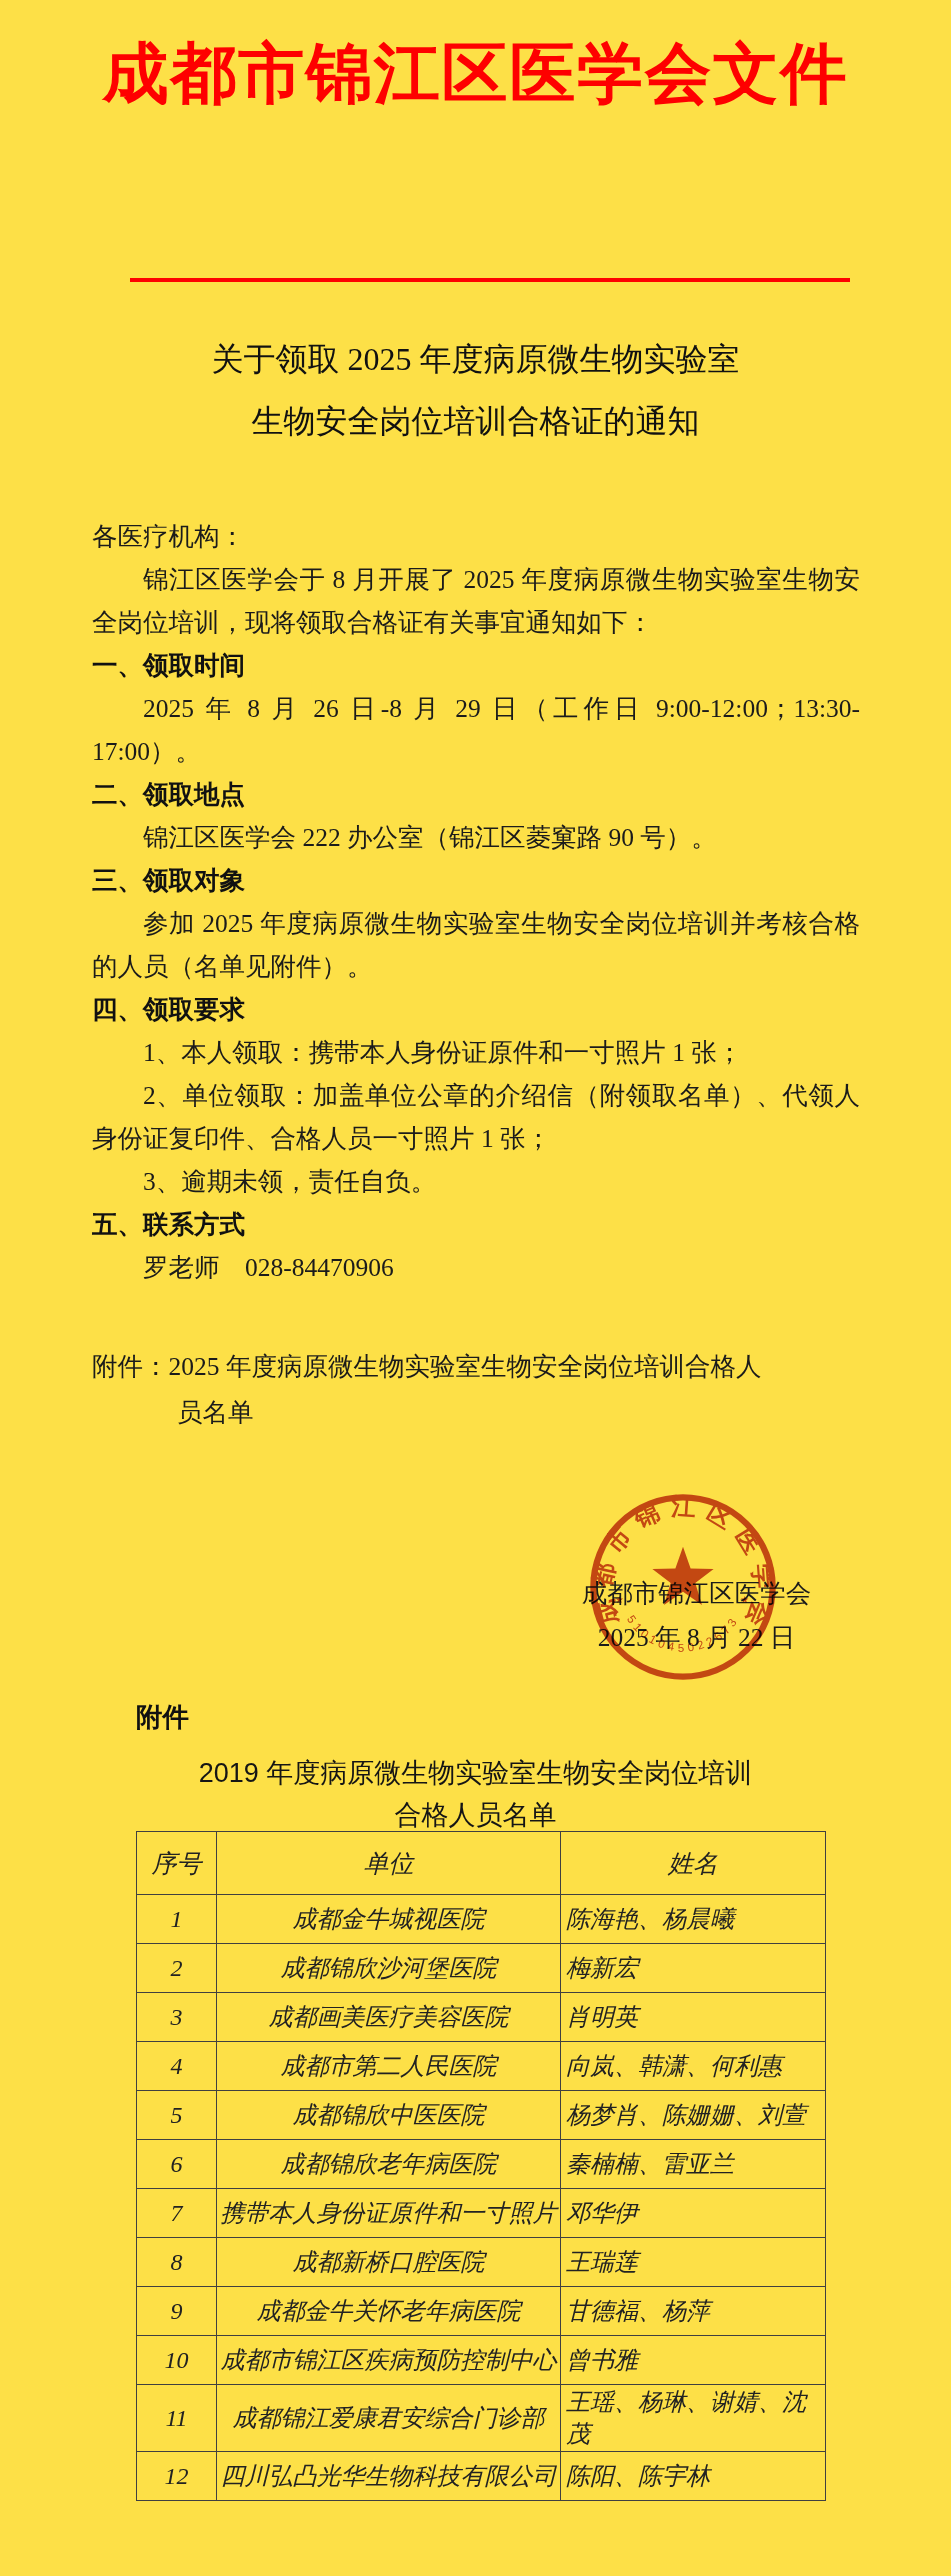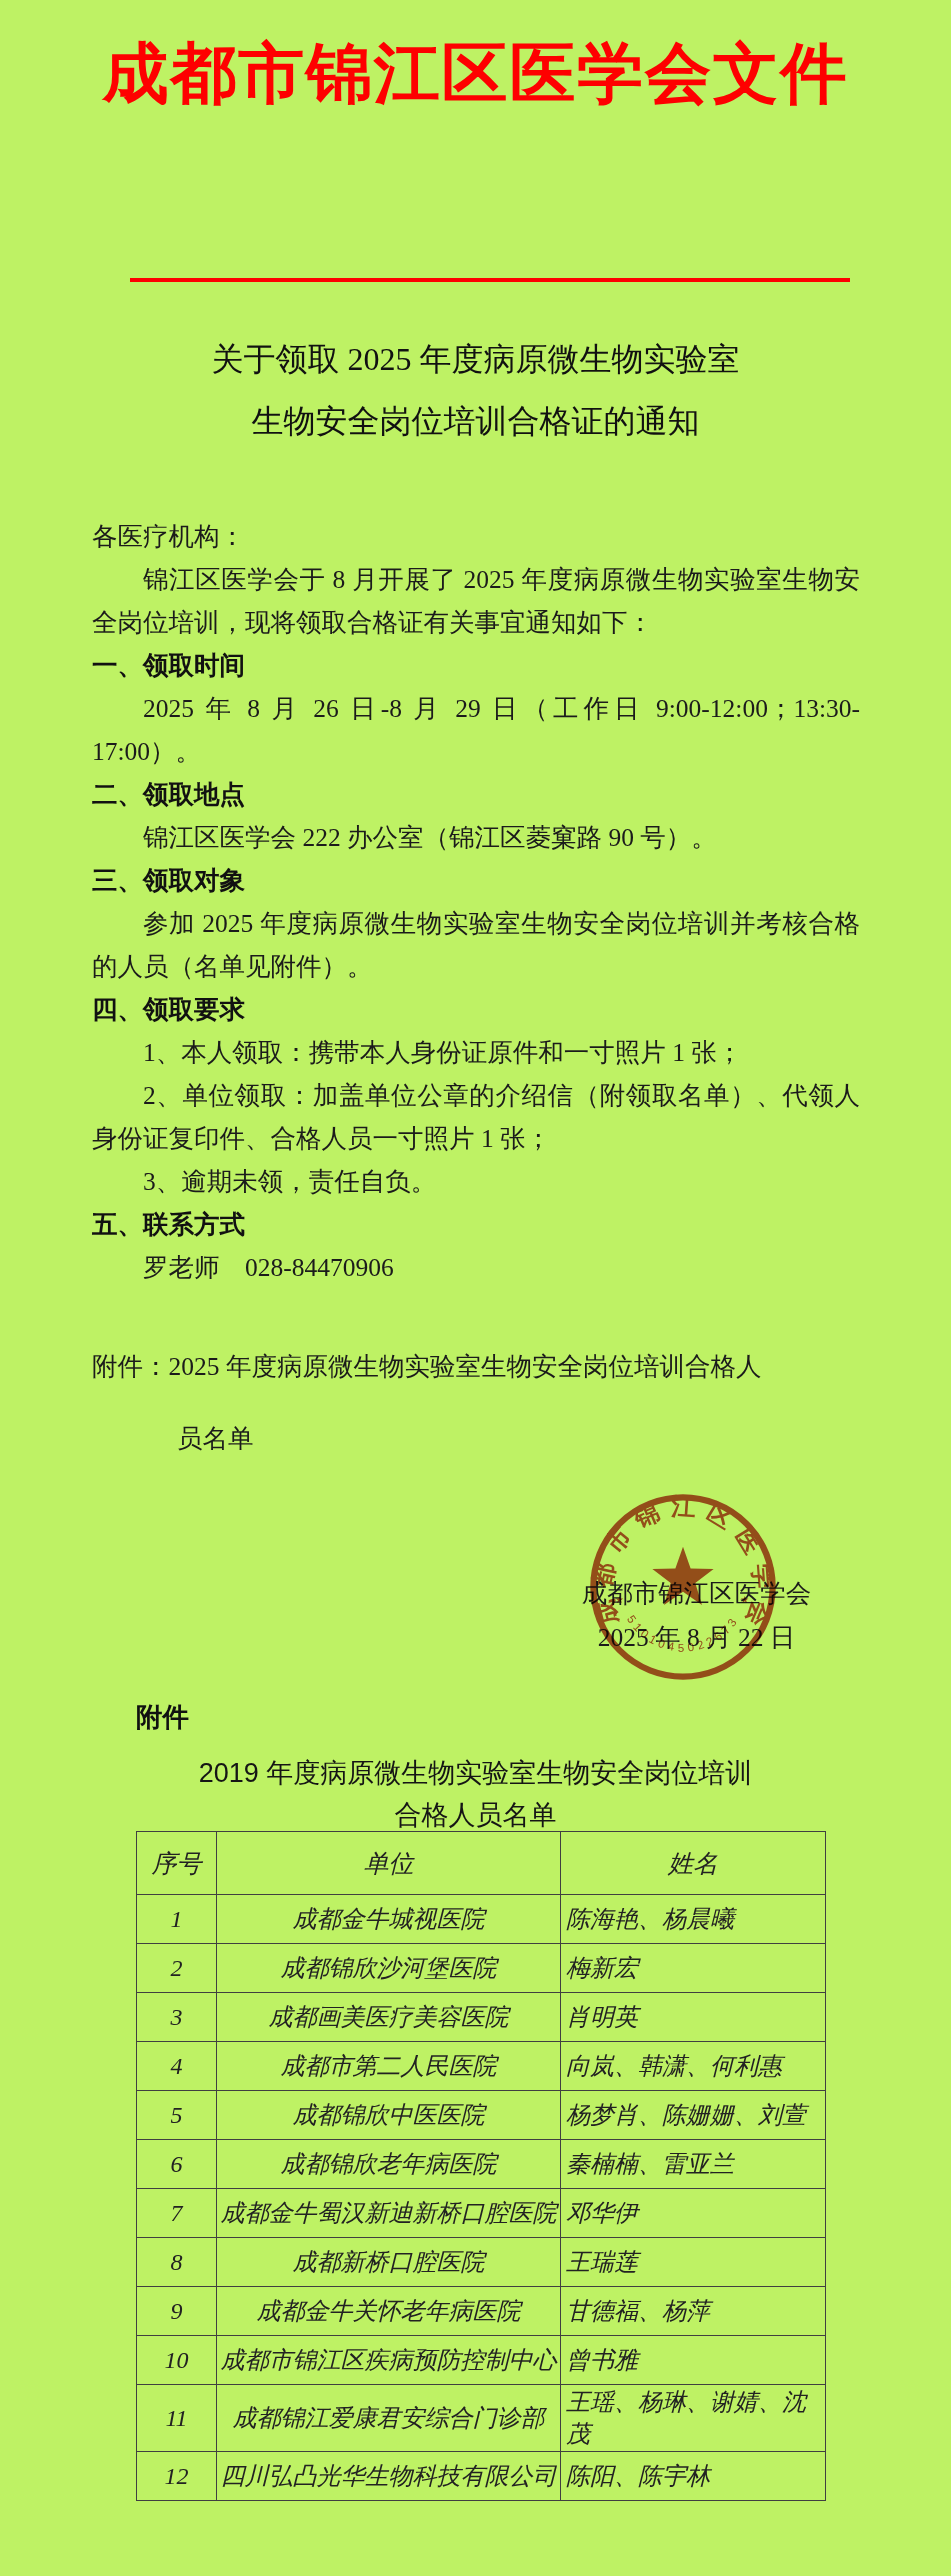--- a/index.html
+++ b/index.html
@@ -1,17 +1,17 @@
 <!DOCTYPE html>
 <html style="font-size:14px"><head>
 <meta charset="utf-8">
 <style>
   html,body{margin:0;padding:0;background:#ffffff;}
   #page{
-    position:relative;width:951px;height:2576px;background:#bef264;
+    position:relative;width:951px;height:2576px;background:#fde047;
     font-family:"Liberation Serif","DejaVu Serif",serif;color:#1b1b1b;overflow:hidden;
   }
   .org-title{
     position:absolute;top:39px;left:0;width:100%;text-align:center;
     font-size:66px;line-height:70px;font-weight:700;color:#fe0000;letter-spacing:1.8px;
   }
   .doc-number{
     position:absolute;top:234px;left:0;width:100%;text-align:center;
     font-size:24px;letter-spacing:0.9px;color:#222;
   }
@@ -24,21 +24,21 @@
     position:absolute;top:515px;left:92px;width:768px;
     font-size:25.5px;line-height:43px;text-align:justify;
   }
   .body-text p,.body-text h3{margin:0;padding:0;font-size:25.5px;line-height:43px;}
   .body-text h3{font-family:"Liberation Sans","DejaVu Sans",sans-serif;font-weight:700;color:#111;}
   .indent{text-indent:51px;}
   .attachment-note{
     position:absolute;top:1344px;left:92px;width:768px;
     font-size:25.5px;line-height:46px;
   }
-  .attachment-note .wrap2{margin-left:85px;margin-top:26px;}
+  .attachment-note .wrap2{margin-left:85px;}
   .signature{
     position:absolute;top:1572px;left:529px;width:335px;text-align:center;
     font-size:25.5px;line-height:44px;color:#1b1b1b;z-index:1;
   }
   .seal{
     position:absolute;left:588px;top:1492px;width:190px;height:190px;z-index:2;
     mix-blend-mode:multiply;opacity:.92;
   }
   .appendix-label{
     position:absolute;top:1700px;left:92px;
@@ -173,21 +173,21 @@
           <td class="col-unit">成都锦欣中医医院</td>
           <td class="col-name">杨梦肖、陈姗姗、刘萱</td>
         </tr>
         <tr>
           <td class="col-idx">6</td>
           <td class="col-unit">成都锦欣老年病医院</td>
           <td class="col-name">秦楠楠、雷亚兰</td>
         </tr>
         <tr>
           <td class="col-idx">7</td>
-          <td class="col-unit">成都金牛蜀汉新迪新桥口腔医院</td>
+          <td class="col-unit">携带本人身份证原件和一寸照片</td>
           <td class="col-name">邓华伊</td>
         </tr>
         <tr>
           <td class="col-idx">8</td>
           <td class="col-unit">成都新桥口腔医院</td>
           <td class="col-name">王瑞莲</td>
         </tr>
         <tr>
           <td class="col-idx">9</td>
           <td class="col-unit">成都金牛关怀老年病医院</td>

